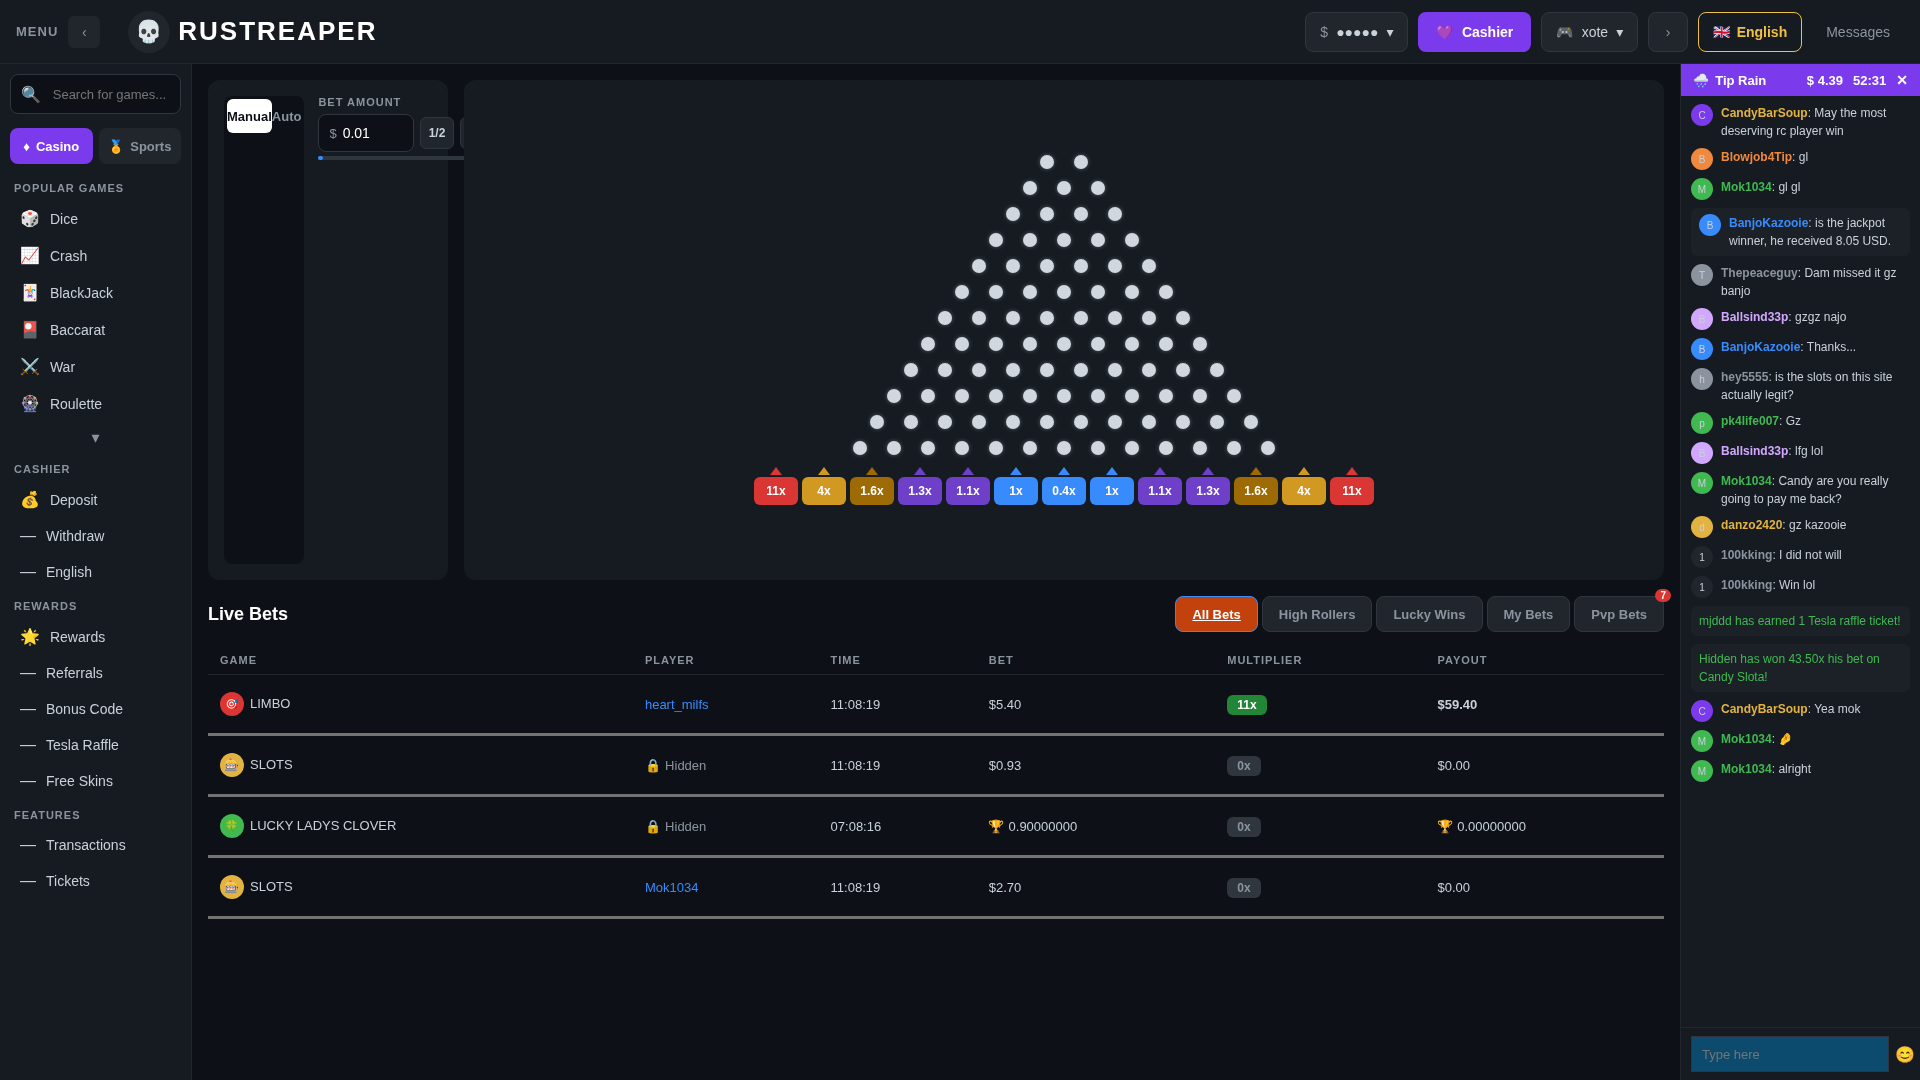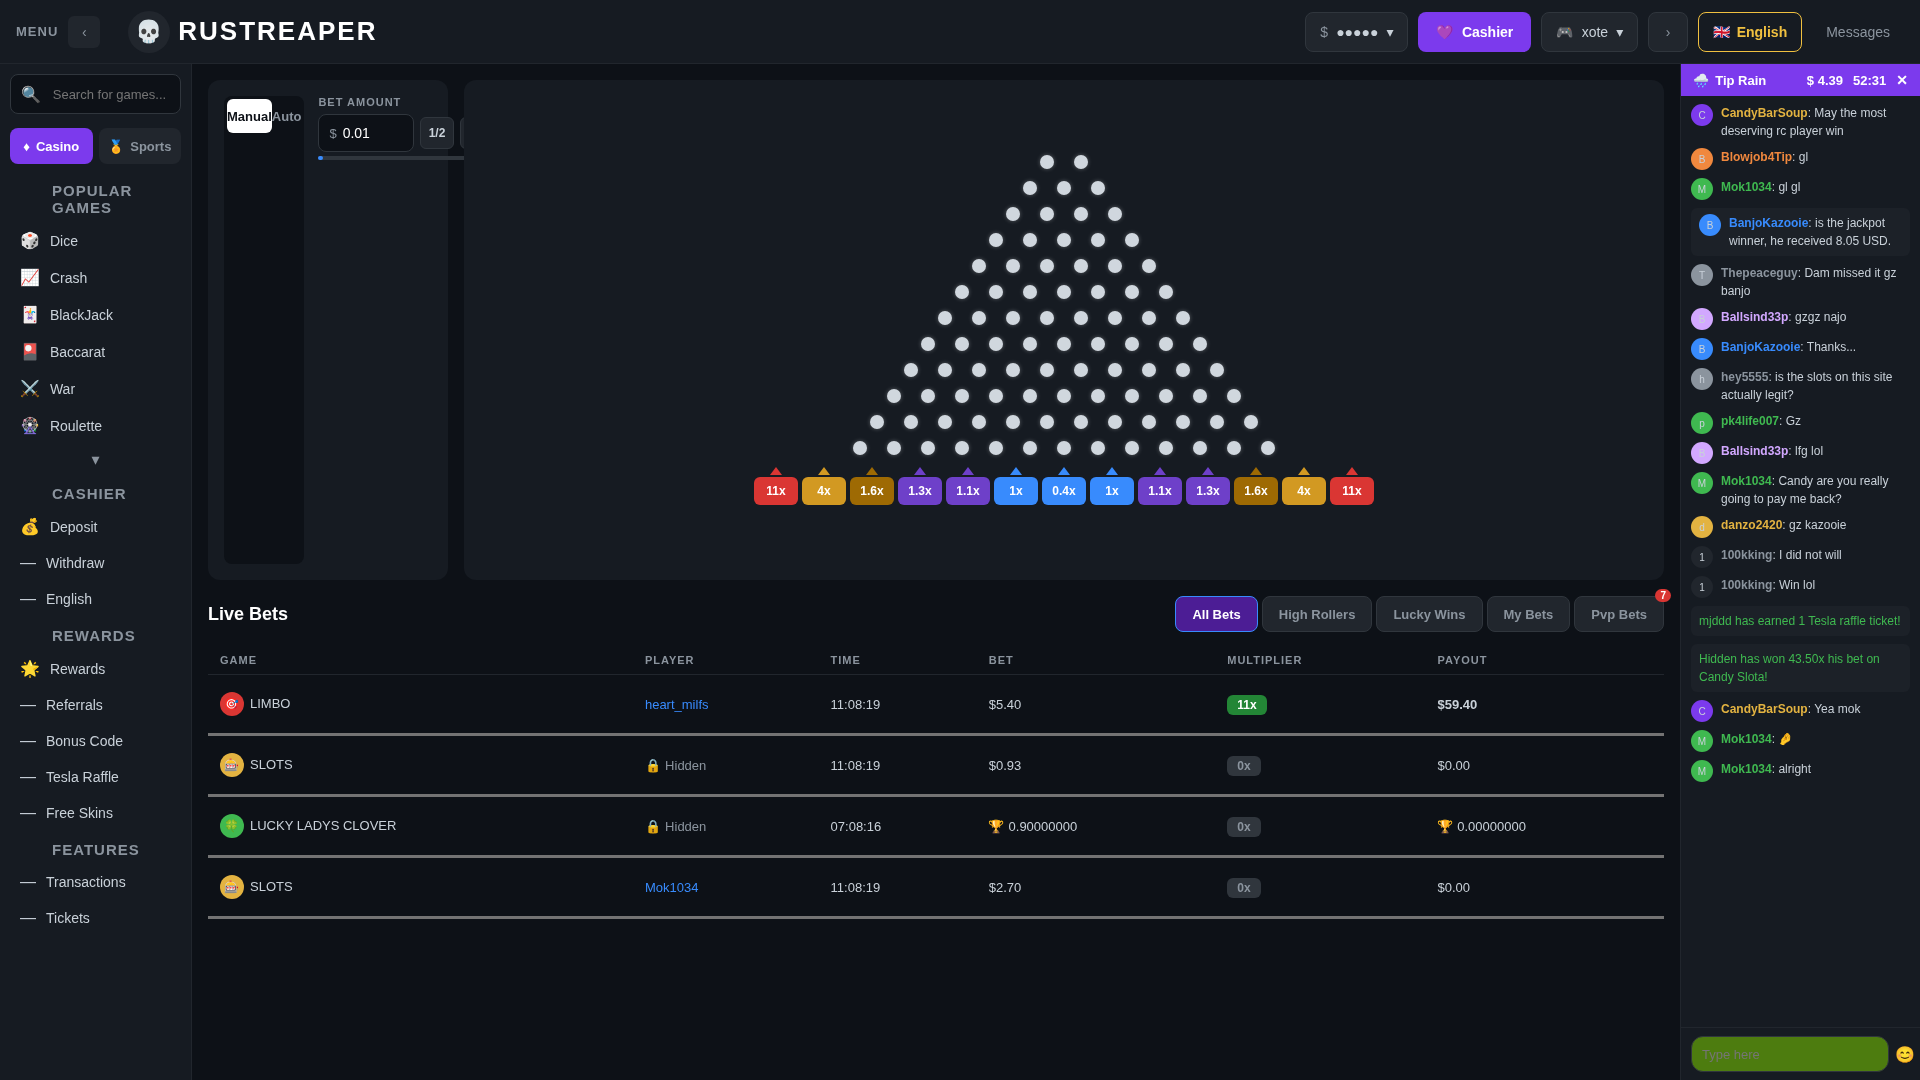--- a/index.html
+++ b/index.html
@@ -217,27 +217,26 @@
     }
     .tab-btn.active {
       background: #7c3aed;
       color: #fff;
     }
     .tab-btn.inactive {
       background: #21262d;
       color: #8b949e;
     }
     .sidebar-section-title {
-      font-size: 15px;
+      font-size: 11px;
       font-weight: 700;
       color: #8b949e;
       letter-spacing: 1px;
       text-transform: uppercase;
       padding: 10px 14px 6px;
-      margin-left: 38px;
     }
     .sidebar-item {
       display: flex;
       align-items: center;
       gap: 10px;
       padding: 9px 14px;
       cursor: pointer;
       font-size: 14px;
       color: #c9d1d9;
       border-radius: 6px;
@@ -557,23 +556,24 @@
       padding: 0 16px;
       border-radius: 8px;
       border: 1px solid #30363d;
       background: #21262d;
       color: #8b949e;
       font-size: 13px;
       font-weight: 600;
       cursor: pointer;
     }
     .bets-tab.active {
-      background: #4c1d95;
+      background: #c2410c;
       color: #fff;
       border-color: #388bfd;
+      text-decoration: underline;
     }
     .pvp-tab {
       position: relative;
     }
     .pvp-badge {
       position: absolute;
       top: -8px;
       right: -8px;
       background: #da3633;
       color: #fff;
@@ -714,23 +714,23 @@
     .chat-input-area {
       padding: 8px 10px;
       border-top: 1px solid #21262d;
       display: flex;
       align-items: center;
       gap: 6px;
       flex-shrink: 0;
     }
     .chat-input {
       flex: 1;
-      background: #4d7c0f;
+      background: #0c4a6e;
       border: 1px solid #30363d;
-      border-radius: 12px;
+      border-radius: 0;
       color: #c9d1d9;
       padding: 0 10px;
       height: 36px;
       outline: none;
       font-size: 13px;
     }
     .chat-emoji-btn {
       background: none;
       border: none;
       cursor: pointer;

